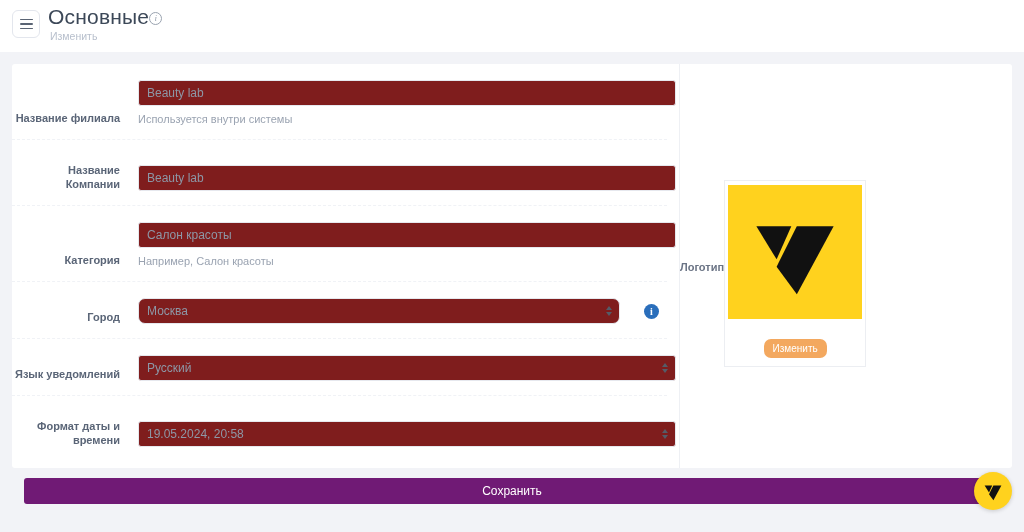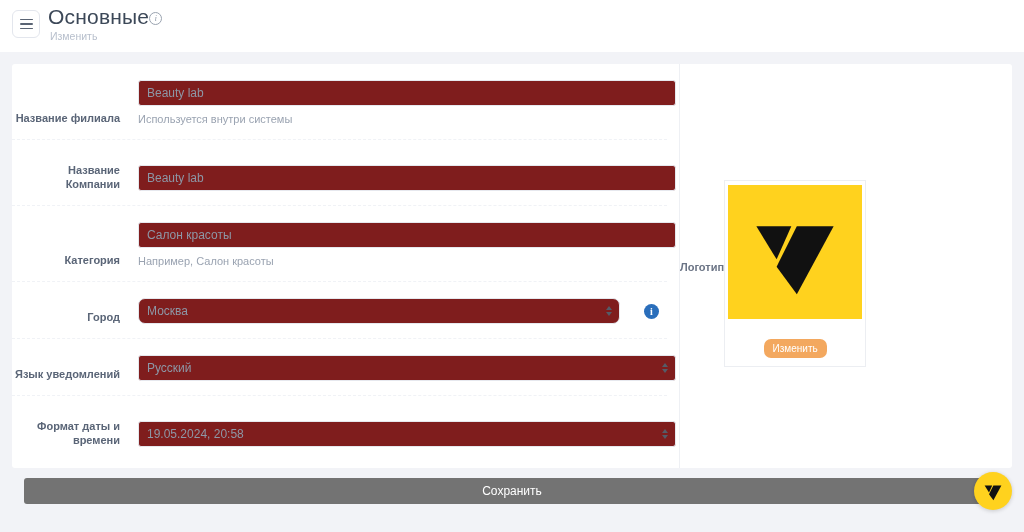--- a/index.html
+++ b/index.html
@@ -211,21 +211,21 @@
     padding: 4px 9px;
     cursor: pointer;
     font-family: "Liberation Sans", sans-serif;
   }
 
   
   .save-wrap { padding: 10px 12px 0 12px; }
   .btn-save {
     width: 100%;
     height: 26px;
-    background: #737373;
+    background: #701a75;
     border: none;
     border-radius: 3px;
     color: #ffffff;
     font-size: 12px;
     cursor: pointer;
     font-family: "Liberation Sans", sans-serif;
   }
 
   
   .fab {

